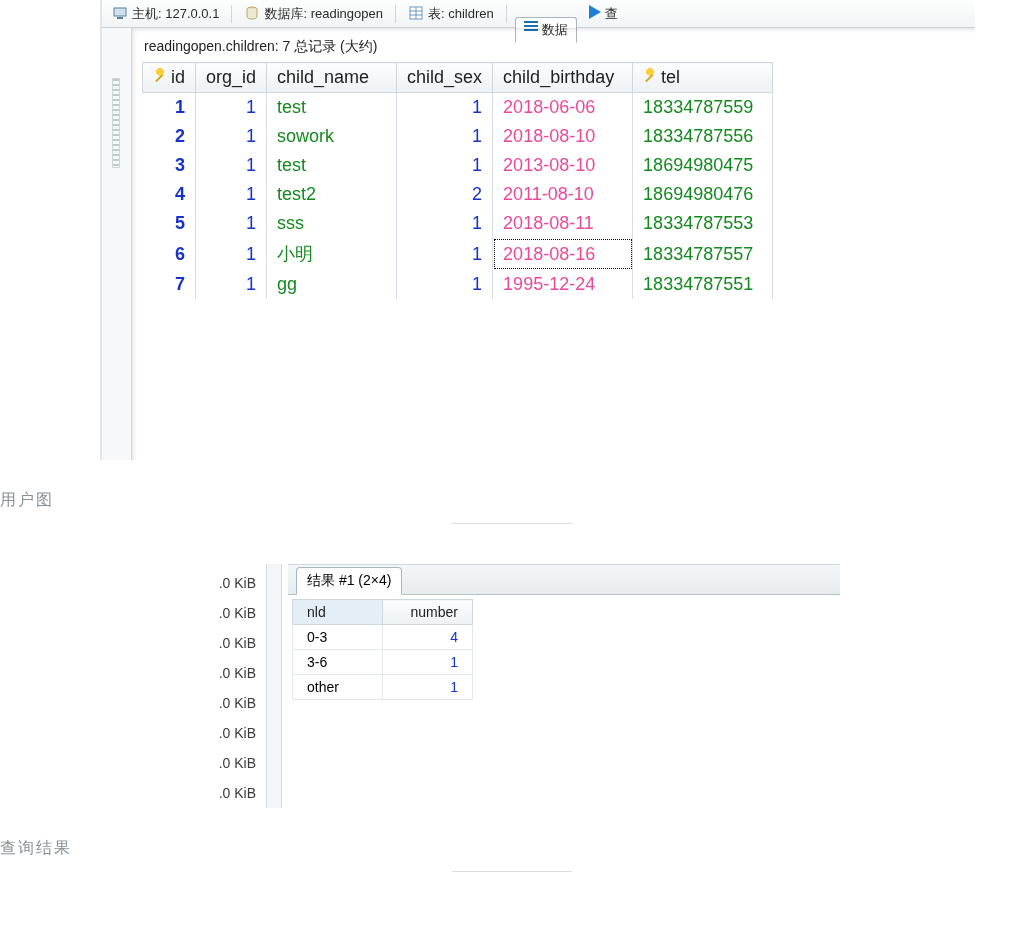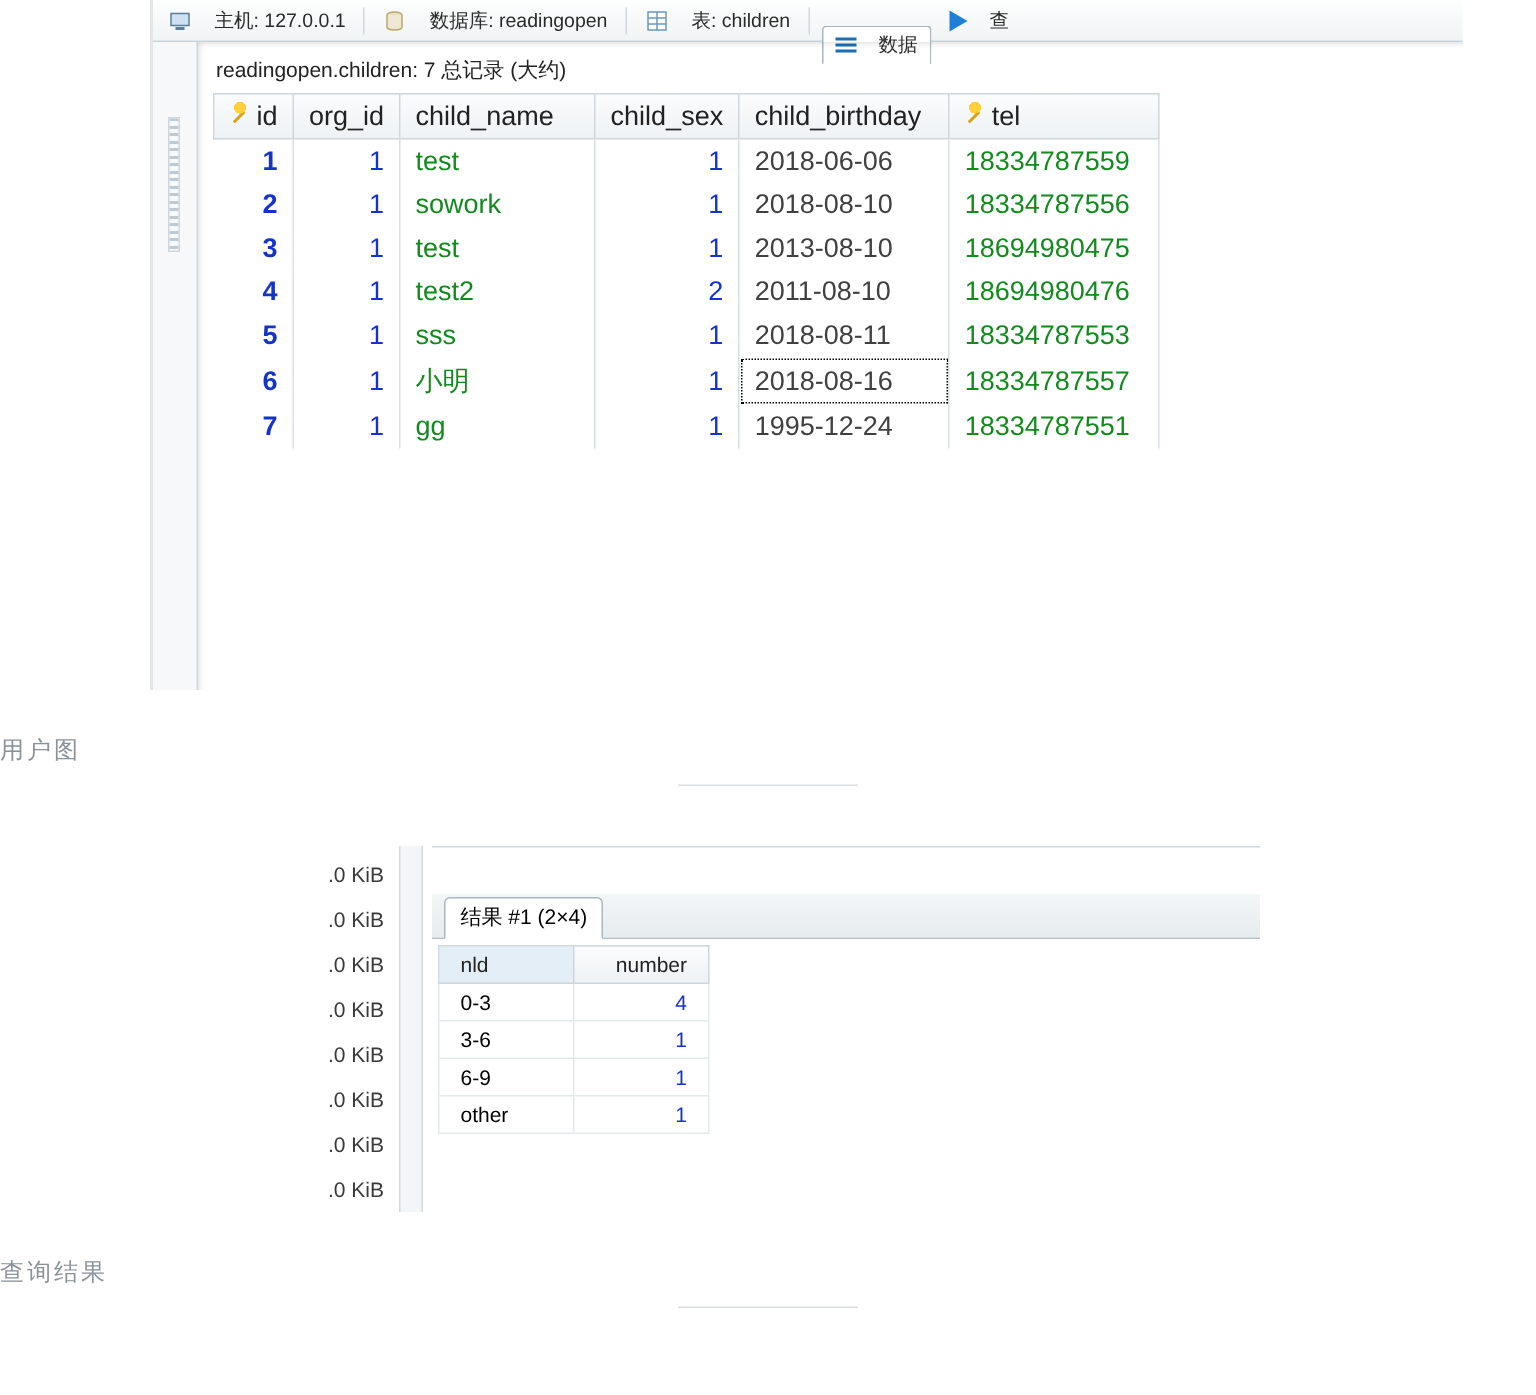--- a/index.html
+++ b/index.html
@@ -23,21 +23,21 @@
     display: flex;
     align-items: center;
     height: 28px;
     padding: 0 6px;
     background: linear-gradient(#fdfefe, #f1f4f5);
     border-bottom: 1px solid #c8d2d8;
     gap: 8px;
     font-size: 13px;
     color: #2a2a2a;
   }
-  .tb-item { display: flex; align-items: center; gap: 15px; padding: 2px 4px; white-space: nowrap; }
+  .tb-item { display: flex; align-items: flex-start; gap: 4px; padding: 2px 4px; white-space: nowrap; }
   .tb-sep { width: 1px; height: 18px; background: #cfd7dc; }
   .tab-active {
     background: #fff;
     border: 1px solid #a9b6bf;
     border-bottom: 1px solid #fff;
     border-radius: 3px 3px 0 0;
     padding: 3px 8px;
     position: relative; top: 16px;
   }
   .icon { width: 16px; height: 16px; display: inline-block; }
@@ -73,21 +73,21 @@
   table.grid td {
     border-right: 1px solid #d7dfe4;
     padding: 4px 10px;
     white-space: nowrap;
     background: #fff;
   }
   .col-id { width: 50px; text-align: right; color: #1533c9; font-weight: bold; }
   .col-org { width: 60px; text-align: right; color: #1533c9; }
   .col-name { width: 130px; color: #138a1e; }
   .col-sex { width: 80px; text-align: right; color: #1533c9; }
-  .col-bday { width: 140px; color: #404040; }
+  .col-bday { width: 140px; color: #ec4899; }
   .col-tel { width: 140px; color: #138a1e; }
   .key-icon {
     display: inline-block; width: 14px; height: 14px; margin-right: 4px;
     background: radial-gradient(circle at 4px 4px, #ffcf3a 0 4px, transparent 4px),
                 linear-gradient(#d6a31b,#d6a31b);
     background-size: 8px 8px, 2px 10px;
     background-position: 0 0, 7px 4px;
     background-repeat: no-repeat;
     transform: rotate(45deg);
     border-radius: 2px;
@@ -119,21 +119,20 @@
     width: 16px; background: #f3f5f6;
     border-left: 1px solid #d2dadf; border-right: 1px solid #d2dadf;
     margin: 0 6px;
   }
   .result-pane { flex: 1; border-top: 1px solid #cfd7dc; background:#fff; }
   .tabstrip2 {
     display: flex; align-items: flex-end; height: 30px;
     background: linear-gradient(#f3f6f7,#e7ecee);
     border-bottom: 1px solid #b7c1c8;
     padding: 0 8px;
-    margin-top: 31px;
   }
   .tab2 {
     background: #fff; border: 1px solid #a9b6bf; border-bottom: 1px solid #fff;
     border-radius: 4px 4px 0 0; padding: 4px 10px; font-size: 14px;
     position: relative; top: 1px;
   }
   table.result { border-collapse: collapse; font-size: 14px; margin: 4px; }
   table.result th {
     background: linear-gradient(#fbfcfd,#eef2f4);
     border: 1px solid #cfd7dc; font-weight: normal;
@@ -305,24 +304,20 @@
       <tbody id="result-body">
           <tr>
             <td class="r-nld">0-3</td>
             <td class="r-num">4</td>
           </tr>
           <tr>
             <td class="r-nld">3-6</td>
             <td class="r-num">1</td>
           </tr>
           <tr>
-            <td class="r-nld">6-9</td>
-            <td class="r-num">1</td>
-          </tr>
-          <tr>
             <td class="r-nld">other</td>
             <td class="r-num">1</td>
           </tr>
         </tbody>
     </table>
   </div>
 </div>
 
 <div class="caption">查询结果</div>
 <div class="sep-line"></div>

